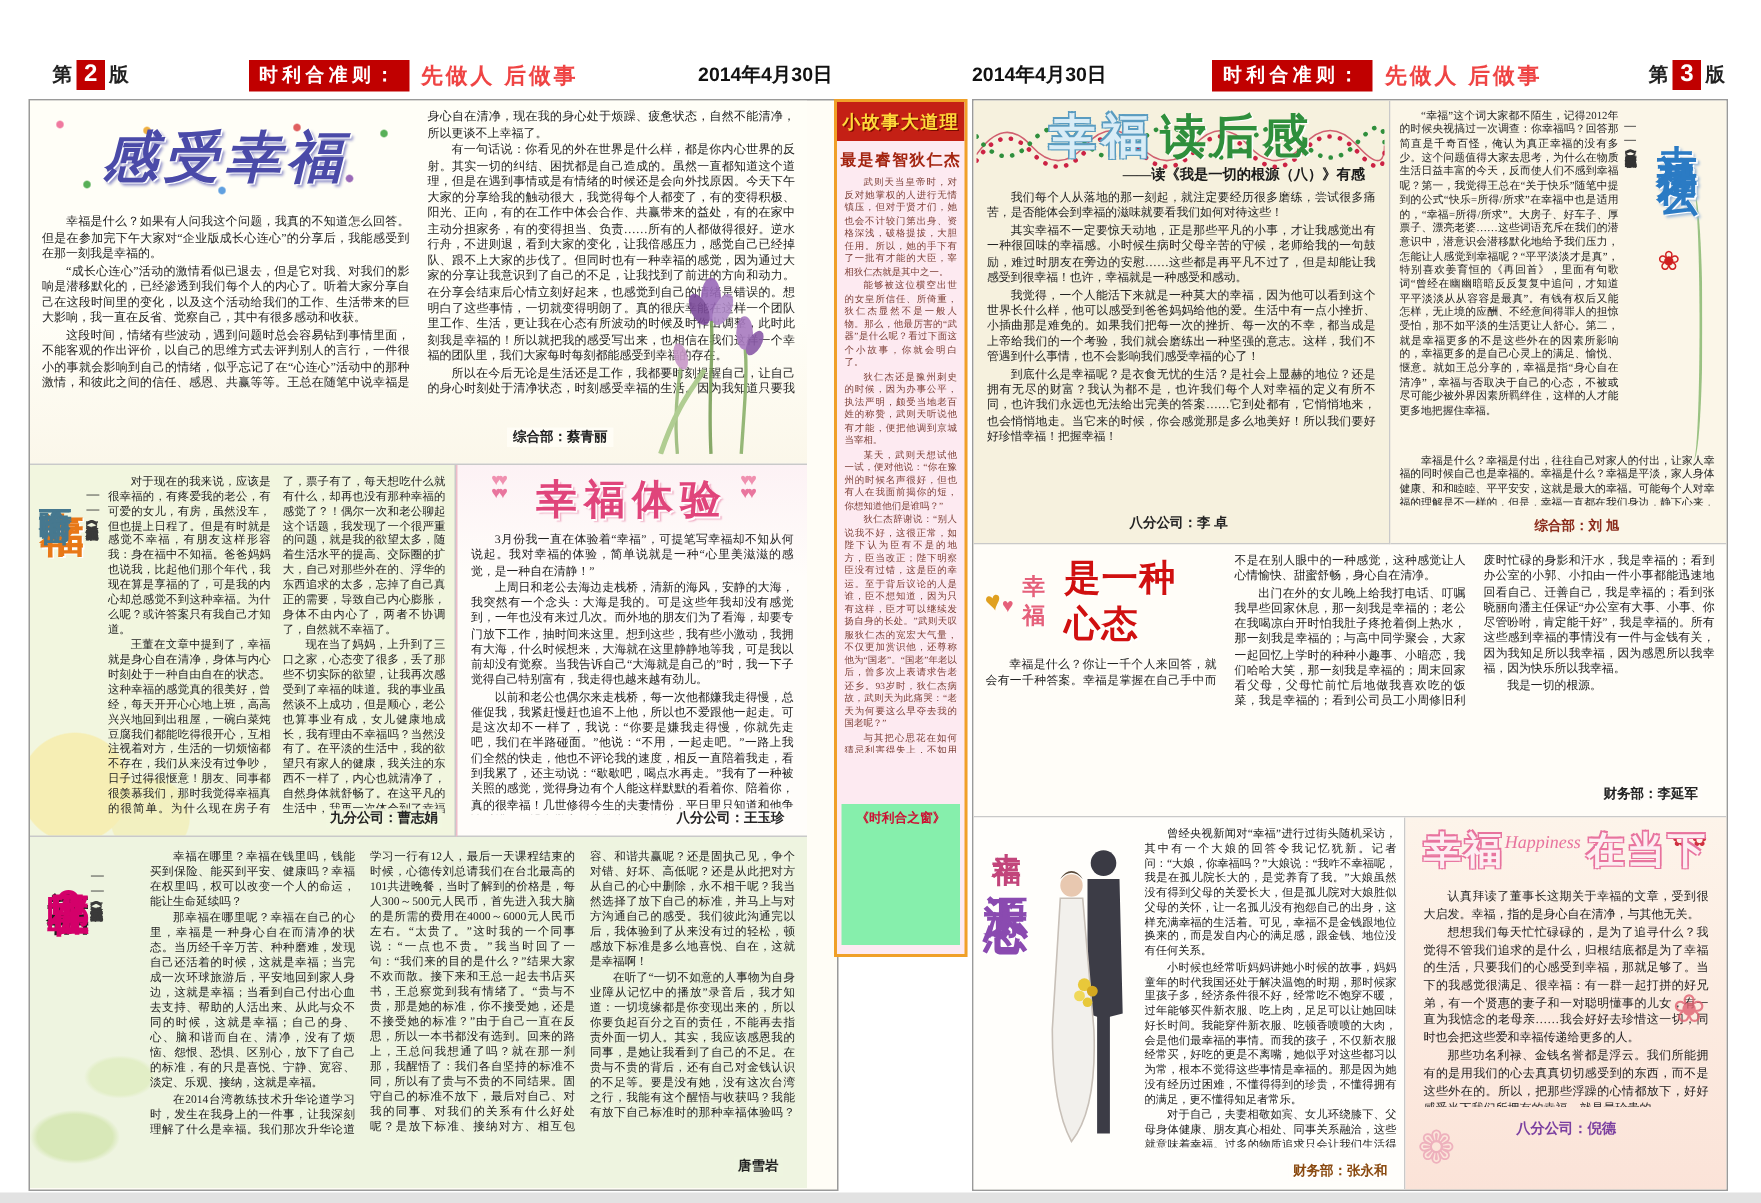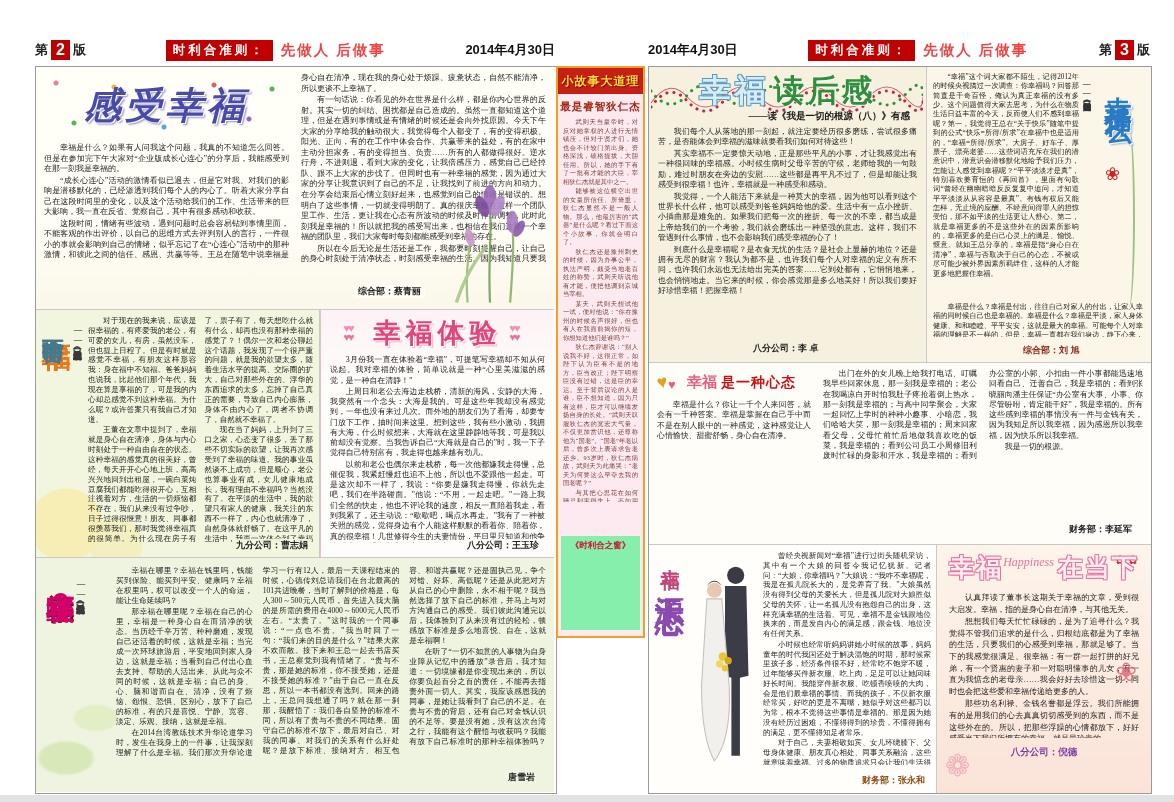--- a/index.html
+++ b/index.html
@@ -14,21 +14,21 @@
   .hdr-right{left:648px;width:502px;}
   .pageno{font-size:13px;font-weight:bold;display:flex;align-items:center;gap:3px;}
   .pnum{background:#c00000;color:#fff;font-weight:bold;font-size:16px;padding:0 5px;line-height:20px;display:inline-block;}
   .slogan{display:flex;align-items:center;gap:8px;}
   .slogan-label{background:#c00000;color:#fff;font-weight:bold;font-size:12.5px;letter-spacing:3px;padding:2px 7px;}
   .slogan-text{font-weight:bold;font-size:14.5px;letter-spacing:2px;color:#ef4444;}
   .hdr-date{font-weight:bold;font-size:13px;color:#111;}
 
   
   .page{position:absolute;top:66px;height:726px;border:1px solid #9a9a9a;background:#fffdf6;overflow:hidden;}
-  .page-left{left:35px;width:520px;}
+  .page-left{left:19px;width:520px;padding-left:18px;}
   .page-right{left:648px;width:502px;}
   .abox{position:absolute;overflow:hidden;box-sizing:border-box;}
   .para,p.gen{margin:0 0 1px 0;text-indent:2em;text-align:justify;}
   .byline{font-weight:bold;font-size:9px;color:#222;font-family:"Liberation Sans",sans-serif;}
 
   
   .box-ganshou{left:0;top:0;width:518px;height:243px;border-bottom:1px solid #c9c9c9;
       background:linear-gradient(180deg,#fffef7 60%,#fbf7ea);}
   .gs-body{position:absolute;left:8px;top:6px;width:502px;height:206px;column-count:2;column-gap:12px;
       font-size:8px;line-height:1.32;overflow:hidden;}
@@ -57,21 +57,21 @@
   .buyan-t1{color:#e87818;font-size:29px;text-shadow:1px 1px 0 #fff;}
   .buyan-t2{color:#46788f;font-size:22px;margin-top:4px;}
   .vsub{writing-mode:vertical-rl;text-orientation:upright;font-size:8.5px;font-weight:bold;color:#3a3a3a;
       line-height:1.05;padding-top:6px;}
   .buyan-body{flex:1;padding:6px 6px 4px 4px;column-count:2;column-gap:8px;font-size:7.6px;line-height:1.3;overflow:hidden;}
   .buyan-byline{position:absolute;right:8px;bottom:5px;background:rgba(242,246,223,.92);padding:0 3px;}
 
   
   .box-tiyan{left:284px;top:243px;width:234px;height:248px;border-bottom:1px solid #c9c9c9;
       background:linear-gradient(180deg,#fdf2f5,#fffdfa 30%);border-left:1px solid #eebcc8;}
-  .tiyan-titlerow{display:flex;align-items:center;justify-content:center;gap:8px;padding-top:5px;}
+  .tiyan-titlerow{display:flex;justify-content:center;gap:8px;padding-top:5px;}
   .tiyan-title{font-size:27px;font-weight:bold;letter-spacing:5px;color:#e0457b;text-shadow:1px 1px 0 #fff,2px 2px 1px #f0b0c6;}
   .clover-icon{position:relative;display:inline-block;width:22px;height:20px;color:#f090b0;}
   .clover-icon::before{content:"\2665\2665";position:absolute;left:0;top:0;font-size:11px;letter-spacing:-2px;line-height:10px;}
   .clover-icon::after{content:"\2665\2665";position:absolute;left:0;top:9px;font-size:11px;letter-spacing:-2px;line-height:10px;color:#e9759e;}
   .tiyan-body{padding:4px 9px 0 9px;font-size:7.9px;line-height:1.3;overflow:hidden;height:188px;}
   .tiyan-byline{position:absolute;right:12px;bottom:5px;background:rgba(255,253,250,.92);padding:0 3px;}
 
   
   .box-nali{left:0;top:491px;width:518px;height:234px;
       background:radial-gradient(ellipse 50px 30px at 30px 200px,#d8e8b8 50%,transparent 60%),
@@ -120,21 +120,21 @@
 
   
   .box-xintai{left:0;top:296px;width:502px;height:182px;border-bottom:1px solid #c9c9c9;background:#fffdf8;}
   .xt-body{position:absolute;left:8px;top:6px;width:486px;height:148px;column-count:3;column-gap:12px;
       font-size:7.9px;line-height:1.3;overflow:hidden;}
   .xt-title{break-inside:avoid;width:152px;margin:2px 0 5px 0;display:flex;align-items:center;gap:4px;}
   .xt-hearts-icon{position:relative;display:inline-block;width:26px;height:24px;}
   .xt-hearts-icon::before{content:"\2665";position:absolute;left:0;top:0;color:#e0a020;font-size:18px;transform:rotate(-12deg);}
   .xt-hearts-icon::after{content:"\2665";position:absolute;left:11px;top:6px;color:#e5607a;font-size:13px;}
   .xt-t-accent{font-size:15px;font-weight:bold;color:#e5607a;text-shadow:1px 1px 0 #fff;}
-  .xt-t-main{font-size:14px;font-weight:bold;color:#d01010;letter-spacing:1px;text-shadow:1px 1px 0 #fff;}
+  .xt-t-main{font-size:24px;font-weight:bold;color:#d01010;letter-spacing:1px;text-shadow:1px 1px 0 #fff;}
   .xt-byline{position:absolute;right:16px;bottom:8px;background:rgba(255,253,248,.92);padding:0 3px;}
 
   
   .box-yuanyu{left:0;top:478px;width:288px;height:248px;border-right:1px solid #c9c9c9;background:#fffefb;}
   .yy-title{position:absolute;left:6px;top:8px;height:230px;writing-mode:vertical-rl;text-orientation:upright;line-height:1;}
   .yy-t1{font-size:19px;font-weight:bold;color:#c2457b;letter-spacing:2px;}
   .yy-t2{font-size:29px;font-weight:bold;color:#8a4ab0;letter-spacing:3px;text-shadow:1px 1px 0 #fff;}
   .couple-illustration{position:absolute;left:44px;top:6px;width:64px;height:228px;}
   .yy-body{position:absolute;left:114px;top:6px;width:168px;height:214px;font-size:7.5px;line-height:1.3;overflow:hidden;}
   .yy-byline{position:absolute;right:8px;bottom:6px;color:#8a4a10;background:rgba(255,254,251,.92);padding:0 3px;}

